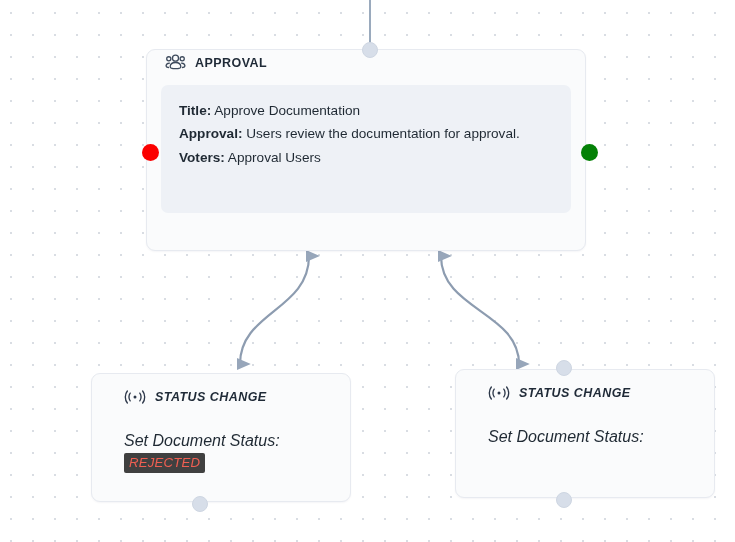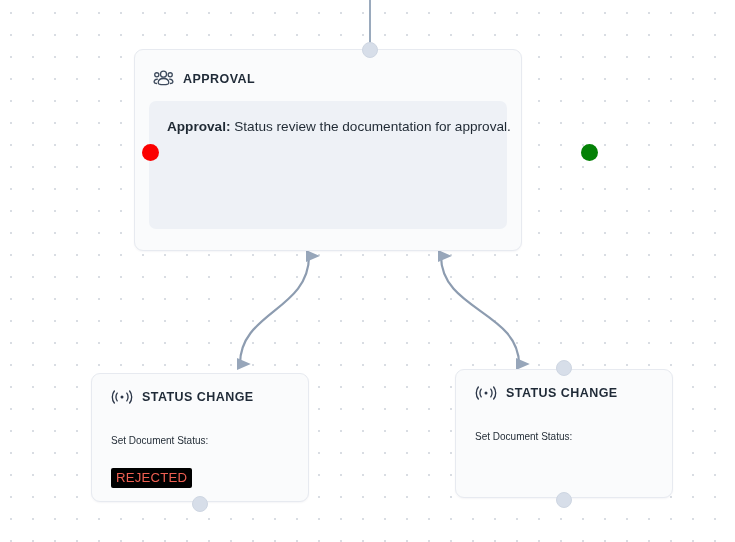--- a/index.html
+++ b/index.html
@@ -63,25 +63,25 @@
   .icon {
     display: inline-flex;
     align-items: center;
     justify-content: center;
     color: #3d4a5c;
     flex: 0 0 auto;
   }
 
   
   #approval-node {
-    left: 134px;
+    left: 146px;
     top: 49px;
-    width: 388px;
+    width: 440px;
     height: 202px;
-    padding: 20px 18px;
+    padding: 4px 18px;
   }
 
   #approval-node .node-header { margin-bottom: 14px; }
 
   .approval-body {
     background: #eef1f6;
     border-radius: 7px;
     margin: 0 -4px;
     padding: 14px 18px 16px 18px;
     height: 128px;
@@ -91,46 +91,47 @@
     font-size: 13.6px;
     color: #1f2933;
     line-height: 23.3px;
     white-space: nowrap;
   }
   .field-label { font-weight: bold; }
   .field-value { font-weight: normal; }
 
   
   .status-node {
-    width: 218px;
+    width: 260px;
     height: 129px;
-    padding: 15px 19px;
+    padding: 15px 32px;
+    font-style: italic;
   }
   #status-rejected-node { left: 91px;  top: 373px; }
   #status-approved-node { left: 455px; top: 369px; }
 
   .status-node .node-header { margin-bottom: 26px; }
   .status-node .node-title { font-size: 12.5px; }
 
   .status-line {
-    font-size: 10px;
+    font-size: 16px;
     color: #1f2933;
     line-height: 19px;
-    margin-bottom: 18px;
+    margin-bottom: 3px;
   }
 
   .status-badge {
     display: inline-block;
     font-size: 13.2px;
     line-height: 17px;
     padding: 1px 5px 2px 5px;
     border-radius: 2px;
     letter-spacing: .2px;
   }
-  .badge-rejected { background: #000000; color: #ef5f52; }
+  .badge-rejected { background: #404040; color: #ef5f52; }
   .badge-approved { background: #b8f4cf; color: #62d69d; }
 
   
   .handle {
     position: absolute;
     border-radius: 50%;
   }
   .handle-round {
     width: 16px;
     height: 16px;
@@ -184,21 +185,27 @@
         <path d="M4.6 9.6C2.6 9.8 1 11 1 12.7c0 .9 1 1.4 2.6 1.6"></path>
         <circle cx="18.1" cy="5.1" r="2.2"></circle>
         <path d="M17.4 9.6c2 .2 3.6 1.4 3.6 3.1 0 .9-1 1.4-2.6 1.6"></path>
       </svg>
     </span>
     <span class="node-title">APPROVAL</span>
   </div>
 
   <div class="approval-body">
     <div class="field-row">
-      <span class="field-label">Approval:</span><span class="field-value"> Status review the documentation for approval.</span>
+      <span class="field-label">Title:</span><span class="field-value"> Approve Documentation</span>
+    </div>
+    <div class="field-row">
+      <span class="field-label">Approval:</span><span class="field-value"> Users review the documentation for approval.</span>
+    </div>
+    <div class="field-row">
+      <span class="field-label">Voters:</span><span class="field-value"> Approval Users</span>
     </div>
   </div>
 </div>
 
 <div class="node status-node" id="status-rejected-node">
   <div class="node-header">
     <span class="icon">
       <svg width="22" height="16" viewBox="0 0 24 18" fill="none" stroke="#2b3648" stroke-width="1.5" stroke-linecap="round" xmlns="http://www.w3.org/2000/svg">
         <path d="M3.4 2.2C1.9 4 1.1 6.4 1.1 9s.8 5 2.3 6.8"></path>
         <path d="M6.6 4.6C5.7 5.8 5.2 7.3 5.2 9s.5 3.2 1.4 4.4"></path>

